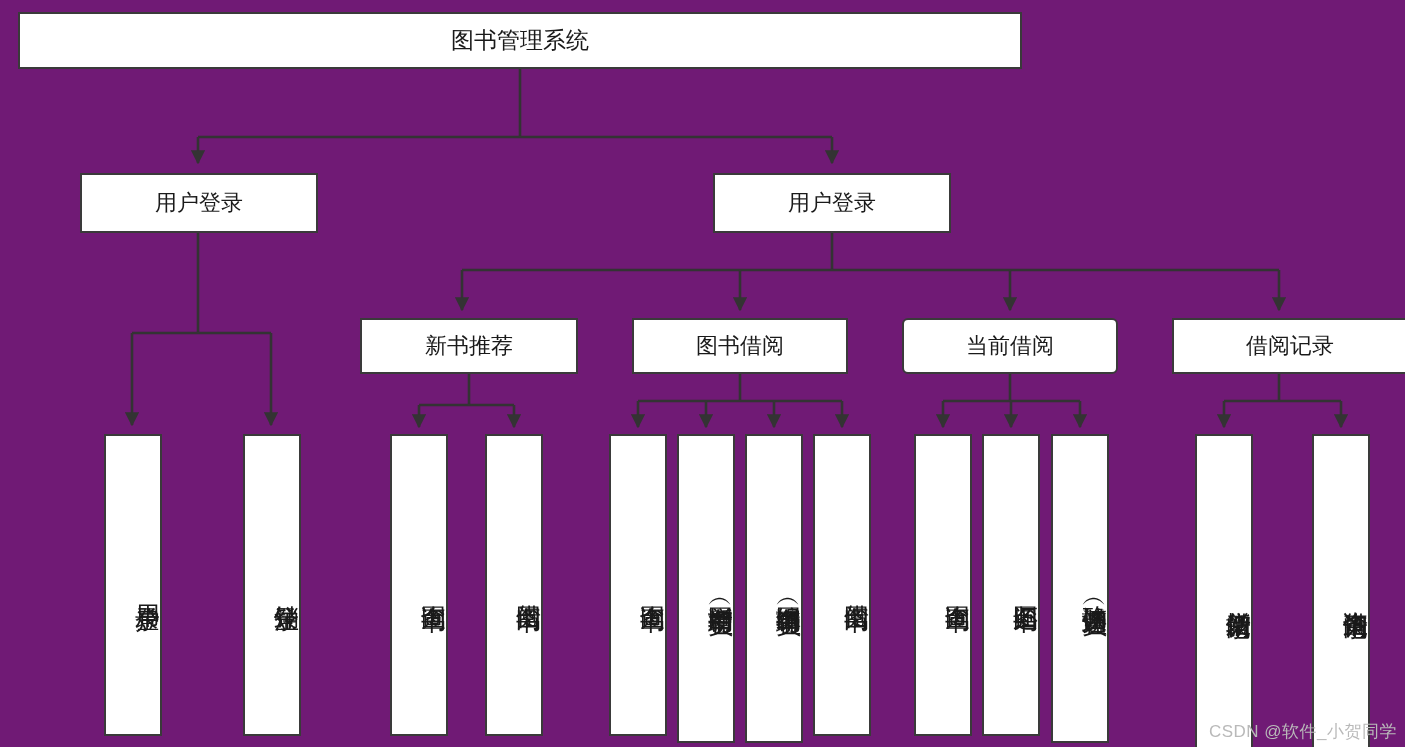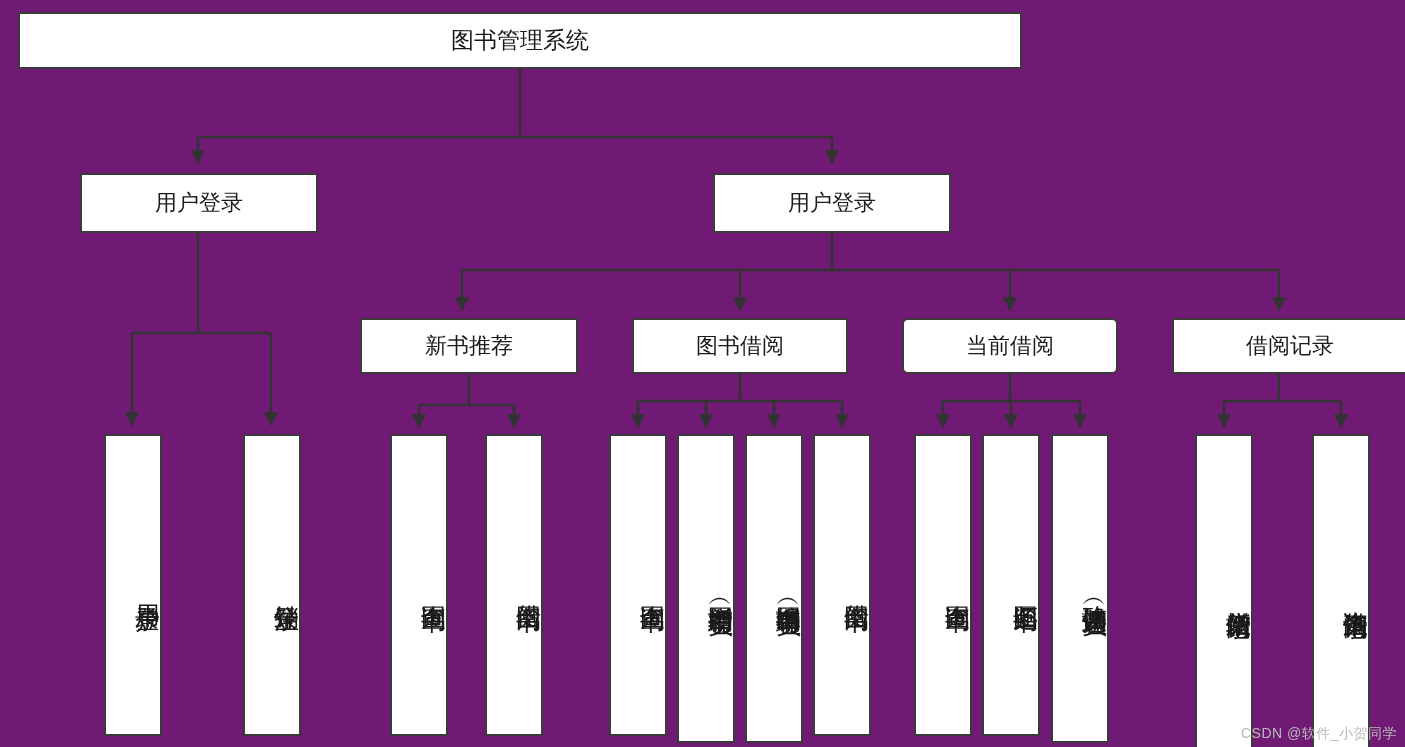--- a/index.html
+++ b/index.html
@@ -56,21 +56,21 @@
     padding-top: 4px;
     line-height: 1;
   }
   .leaf-label {
     display: block;
   }
   .watermark {
     position: absolute;
     right: 8px;
     bottom: 4px;
-    font-size: 14px;
+    font-size: 17px;
     color: #b9b9b9;
     white-space: nowrap;
     letter-spacing: 0.5px;
   }
 </style>
 </head>
 <body>
 
 <div id="canvas">
 

